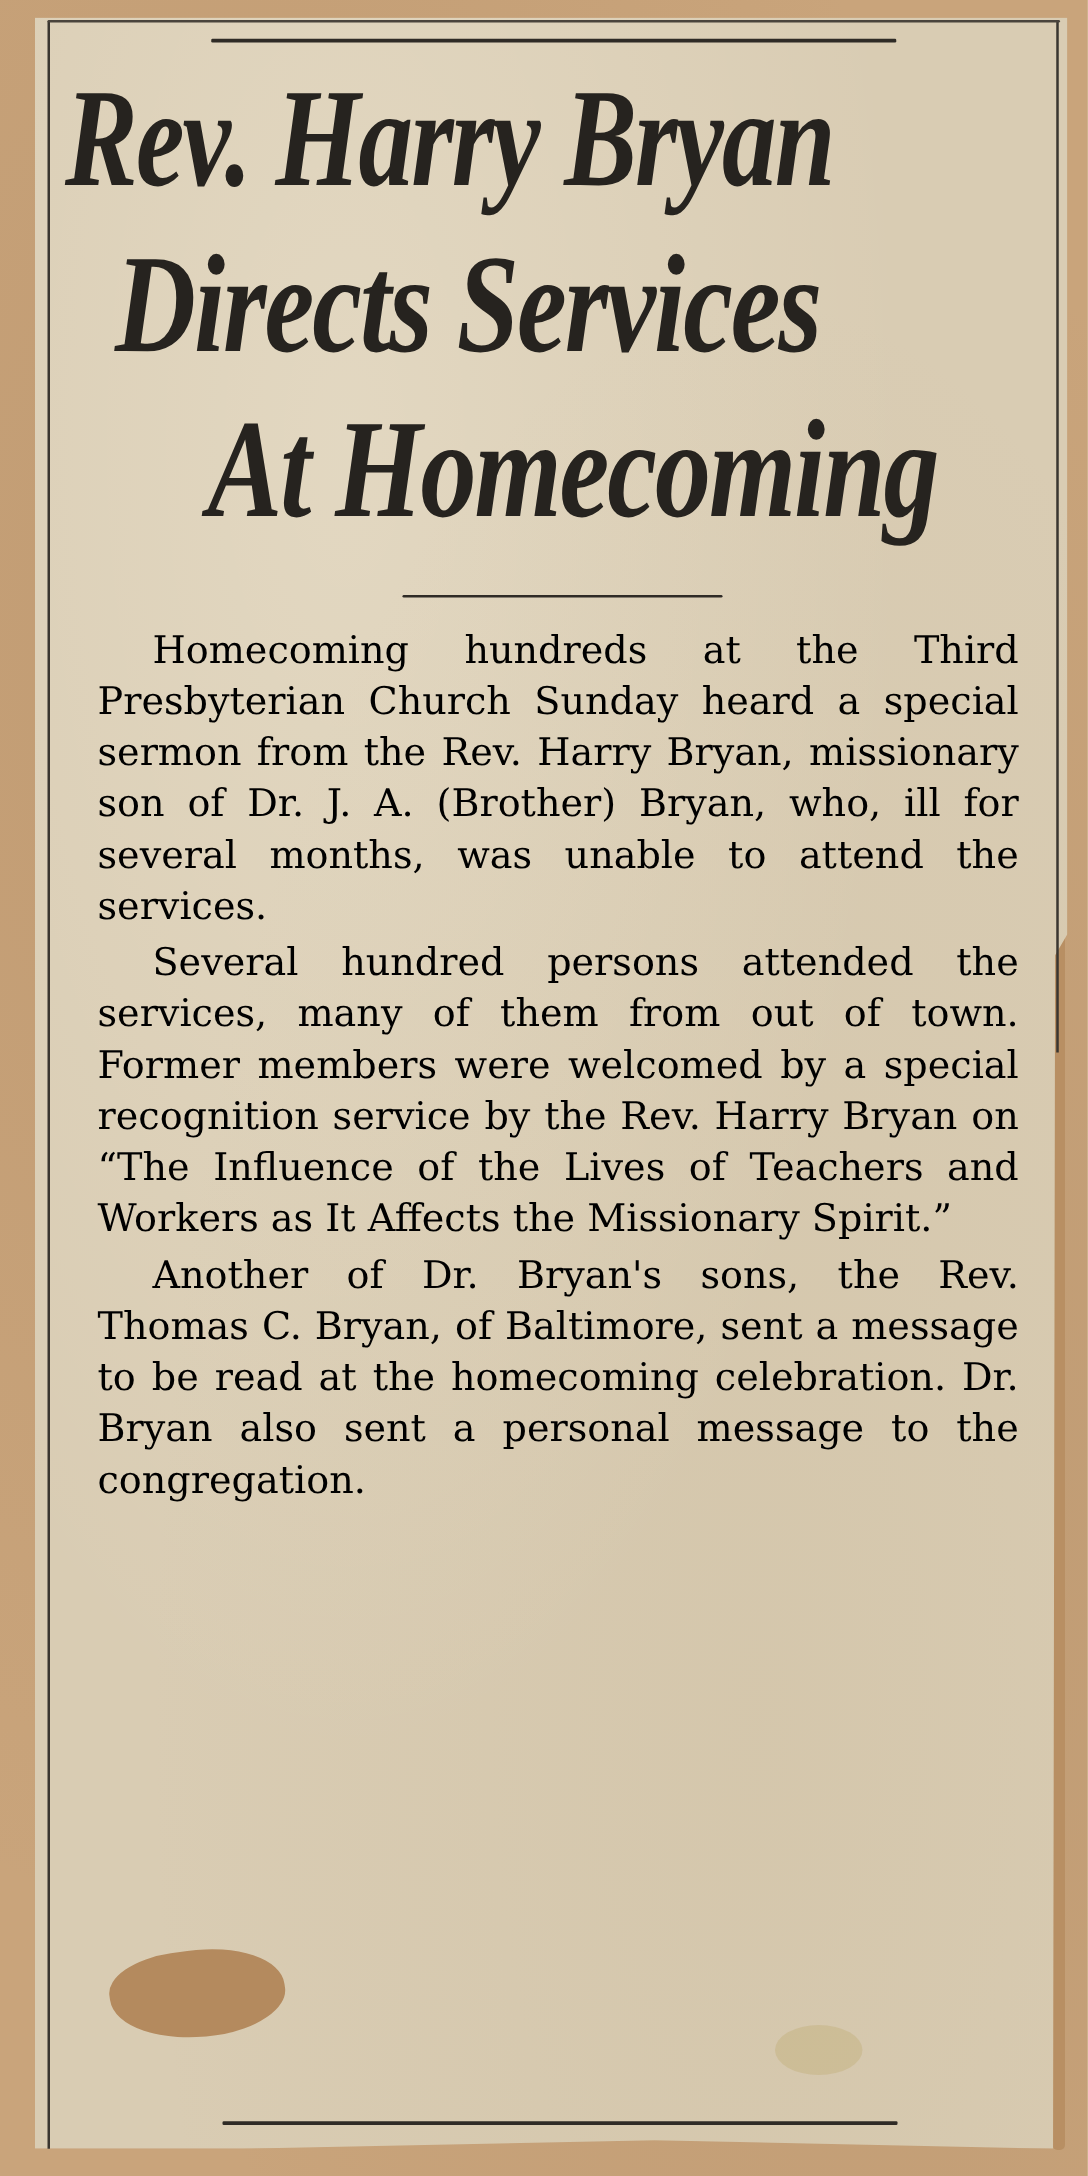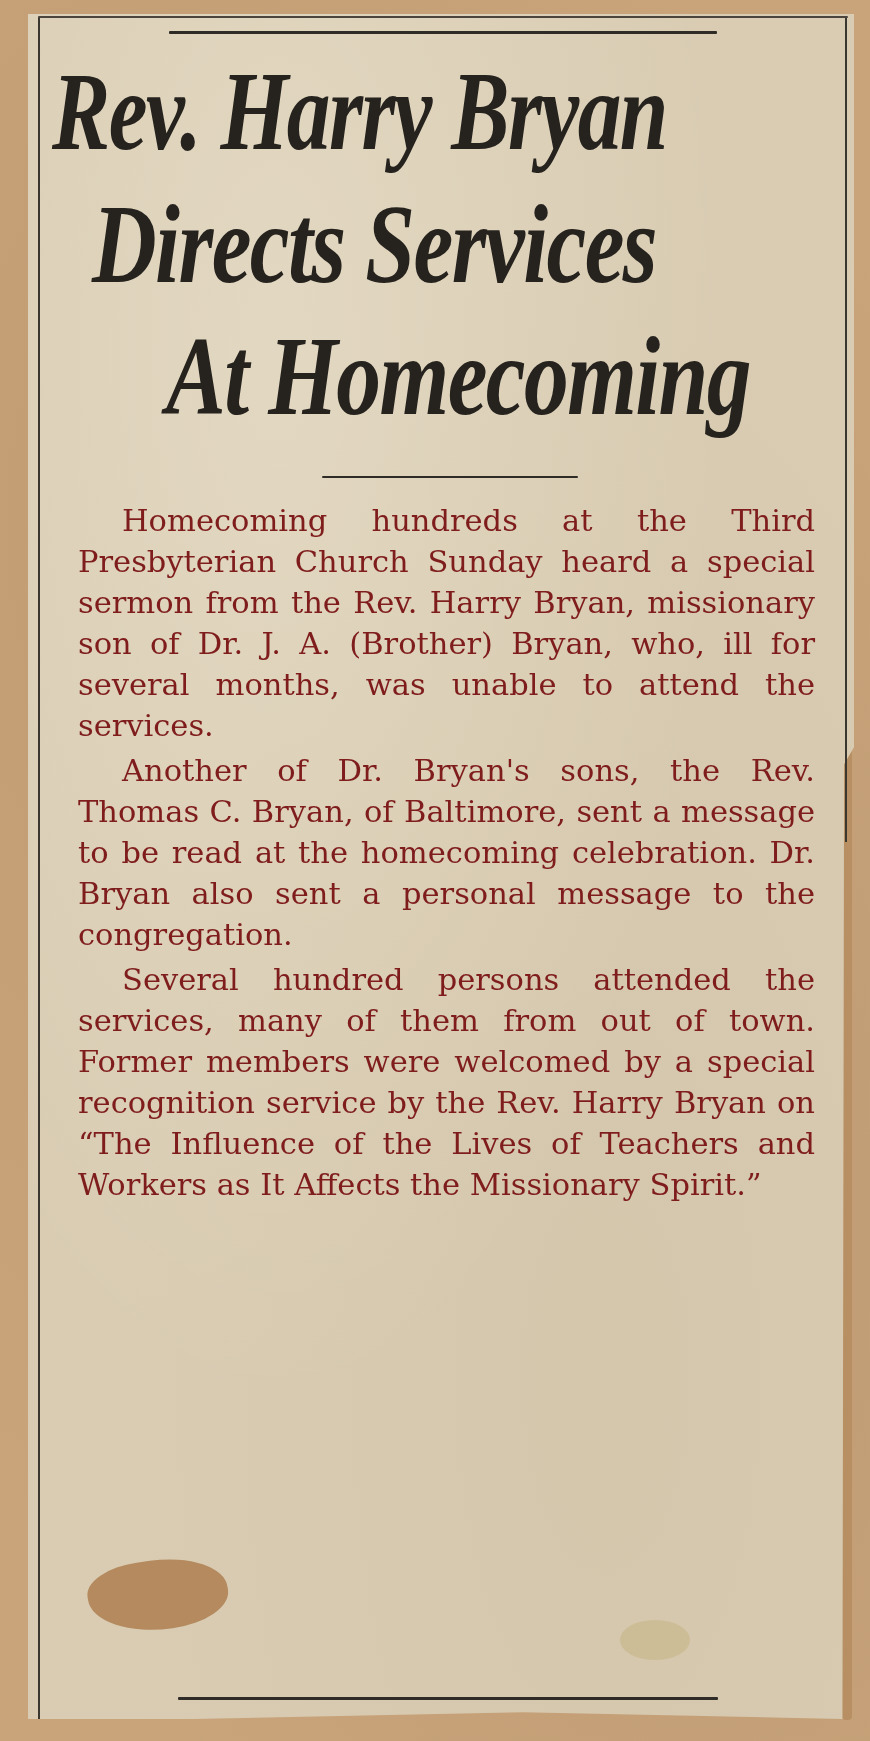--- a/index.html
+++ b/index.html
@@ -37,21 +37,21 @@
     color:#26231f;
     font-size:112px; line-height:112px;
     transform-origin:left top;
     white-space:nowrap;
     letter-spacing:-2px;
   }
   .body-text {
     position:absolute; left:78px; top:500px; width:737px;
     font-family:"DejaVu Serif", serif;
     font-size:30.5px; line-height:41px;
-    color:#7f1d1d;
+    color:#000000;
     text-align:justify;
   }
   .para { margin:0 0 0 0; text-indent:44px; }
   .para + .para { margin-top:4px; }
   .stain {
     position:absolute; left:88px; top:1560px; width:140px; height:70px;
     background:#b48a5e; border-radius:40% 55% 45% 60%;
     transform:rotate(-8deg);
   }
   .stain2 {
@@ -74,20 +74,20 @@
 <div class="hline" style="left:169px; top:31px; width:548px;"></div>
 
 <h1 class="headline" style="left:52px; top:55px; transform:scaleX(0.78);">Rev. Harry Bryan</h1>
 <h1 class="headline" style="left:92px; top:188px; transform:scaleX(0.80);">Directs Services</h1>
 <h1 class="headline" style="left:166px; top:320px; transform:scaleX(0.80);">At Homecoming</h1>
 
 <div class="hline" style="left:322px; top:476px; width:256px; height:2px;"></div>
 
 <div class="body-text">
   <p class="para">Homecoming hundreds at the Third Presbyterian Church Sunday heard a special sermon from the Rev. Harry Bryan, missionary son of Dr. J. A. (Brother) Bryan, who, ill for several months, was unable to attend the services.</p>
+  <p class="para">Several hundred persons attended the services, many of them from out of town. Former members were welcomed by a special recognition service by the Rev. Harry Bryan on “The Influence of the Lives of Teachers and Workers as It Affects the Missionary Spirit.”</p>
   <p class="para">Another of Dr. Bryan's sons, the Rev. Thomas C. Bryan, of Baltimore, sent a message to be read at the homecoming celebration. Dr. Bryan also sent a personal message to the congregation.</p>
-  <p class="para">Several hundred persons attended the services, many of them from out of town. Former members were welcomed by a special recognition service by the Rev. Harry Bryan on “The Influence of the Lives of Teachers and Workers as It Affects the Missionary Spirit.”</p>
 </div>
 
 <div class="stain"></div>
 <div class="stain2"></div>
 
 <div class="hline" style="left:178px; top:1697px; width:540px;"></div>
 
 </body></html>

